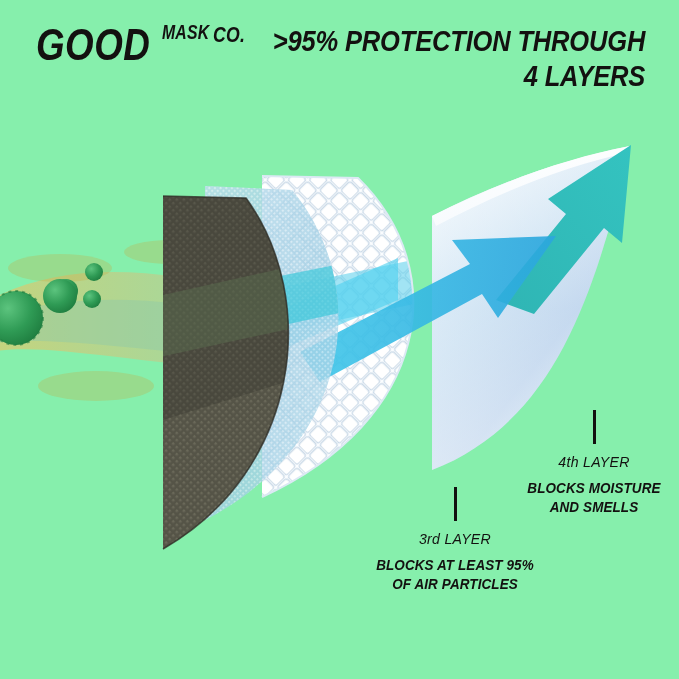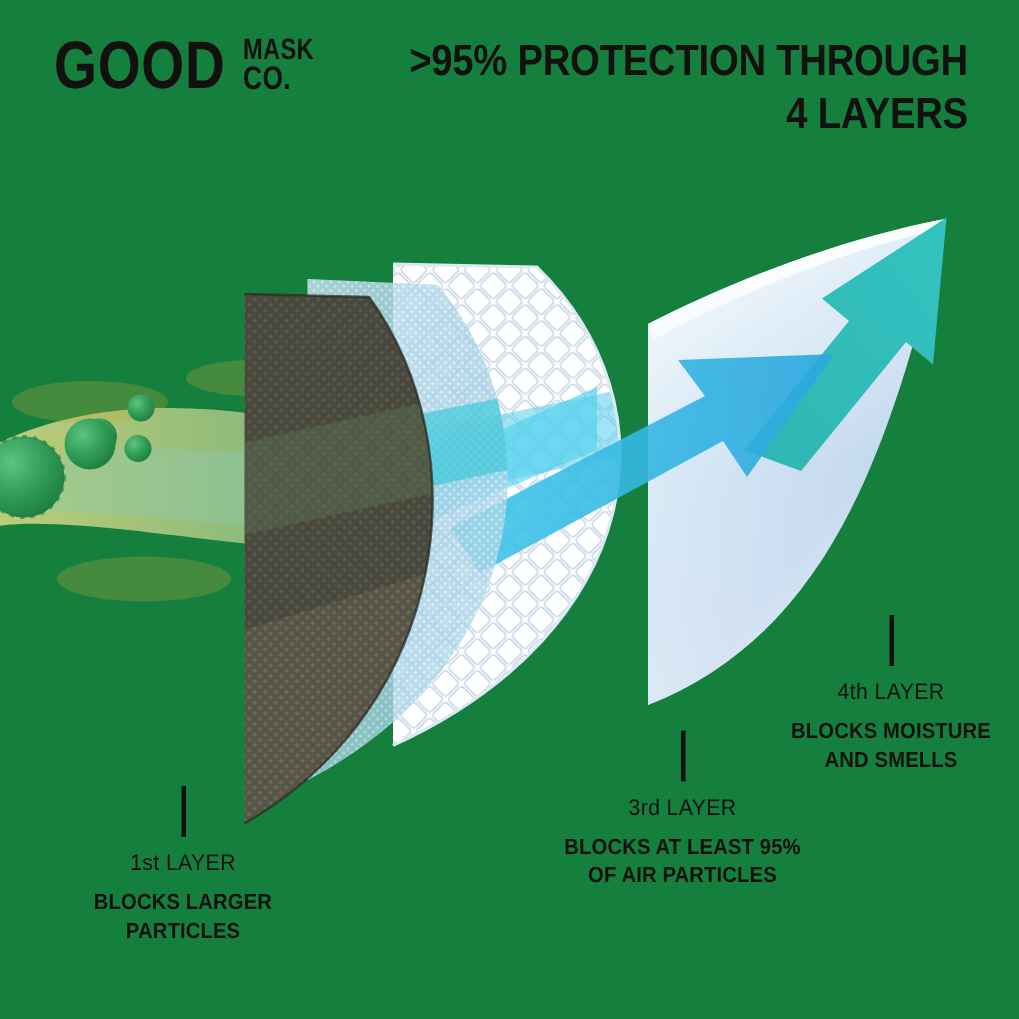--- a/index.html
+++ b/index.html
@@ -31,21 +31,21 @@
     font-family: "Liberation Sans", sans-serif;
     font-weight: 700;
     font-size: 40px;
     letter-spacing: 0.5px;
     color: #131110;
     transform: scaleX(0.92) scaleY(1.12);
     transform-origin: left top;
   }
   #logo-stack {
     display: flex;
-    flex-direction: column;
+    flex-direction: row;
     margin-left: 2px;
     margin-top: 1px;
   }
   #logo-mask, #logo-co {
     font-family: "Liberation Sans", sans-serif;
     font-weight: 700;
     font-size: 17px;
     color: #131110;
     letter-spacing: 0.2px;
     transform: scaleX(0.93) scaleY(1.15);
@@ -111,21 +111,21 @@
     font-size: 14.5px;
     line-height: 1.32;
     letter-spacing: 0.1px;
     transform: scaleX(0.93);
     white-space: pre-line;
   }
 </style>
 </head>
 <body>
 
-<div id="poster" style="background: #15803d;">
+<div id="poster" style="background: #86efac; font-style: italic;">
 
   <div id="logo">
     <span id="logo-good">GOOD</span>
     <span id="logo-stack">
       <span id="logo-mask">MASK</span>
       <span id="logo-co">CO.</span>
     </span>
   </div>
 
   <div id="headline">
@@ -265,26 +265,20 @@
     <g>
       <path d="M163 196 L163 549 C 300 470 320 300 246 198 Z" fill="url(#mesh1)"></path>
       <g clip-path="url(#clipL1)">
         <path d="M140 300 L330 258 L330 320 L146 360 Z" fill="#6f8f62" opacity="0.45"></path>
         <path d="M163 196 L246 198 C 300 250 312 320 292 380 L163 420 Z" fill="#2f2e27" opacity="0.30"></path>
       </g>
       <path d="M163 196 L246 198 C 320 300 300 470 163 549" fill="none" stroke="#2c2b24" stroke-width="1.6" opacity="0.75"></path>
     </g>
   </svg>
 
-  <div class="callout" style="left:122px; top:524px;">
-    <div class="tick"></div>
-    <span class="lay-num">1st LAYER</span>
-    <div class="lay-desc">BLOCKS LARGER
-PARTICLES</div>
-  </div>
 
 
   <div class="callout" style="left:455px; top:487px;text-align:center;">
     <div class="tick"></div>
     <span class="lay-num">3rd LAYER</span>
     <div class="lay-desc">BLOCKS AT LEAST 95%
 OF AIR PARTICLES</div>
   </div>
 
   <div class="callout" style="left:594px; top:410px;">

